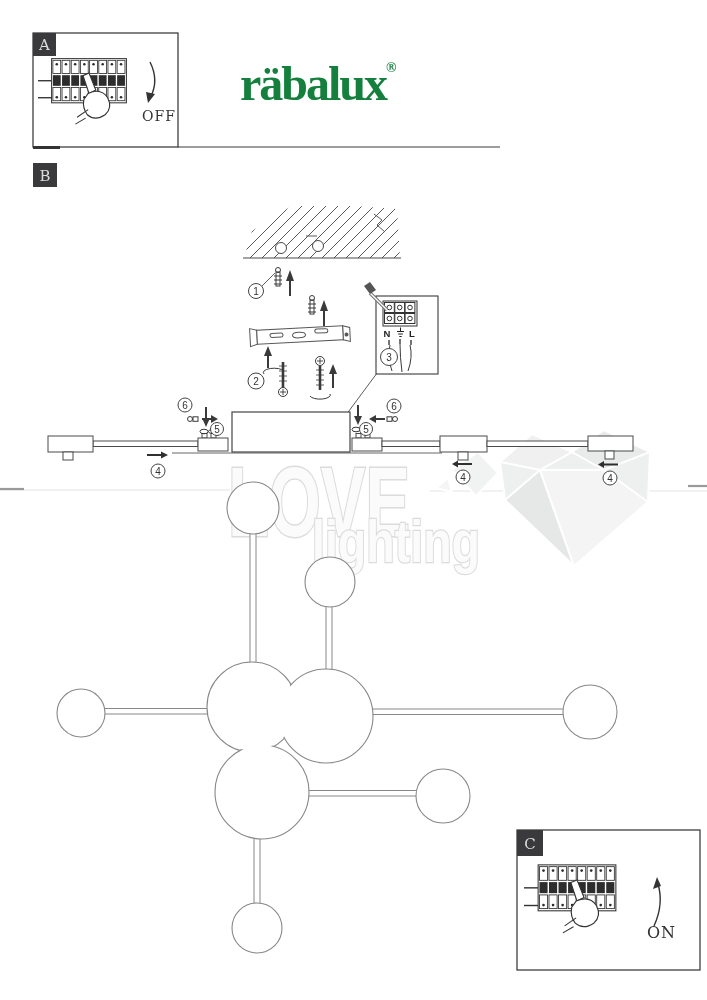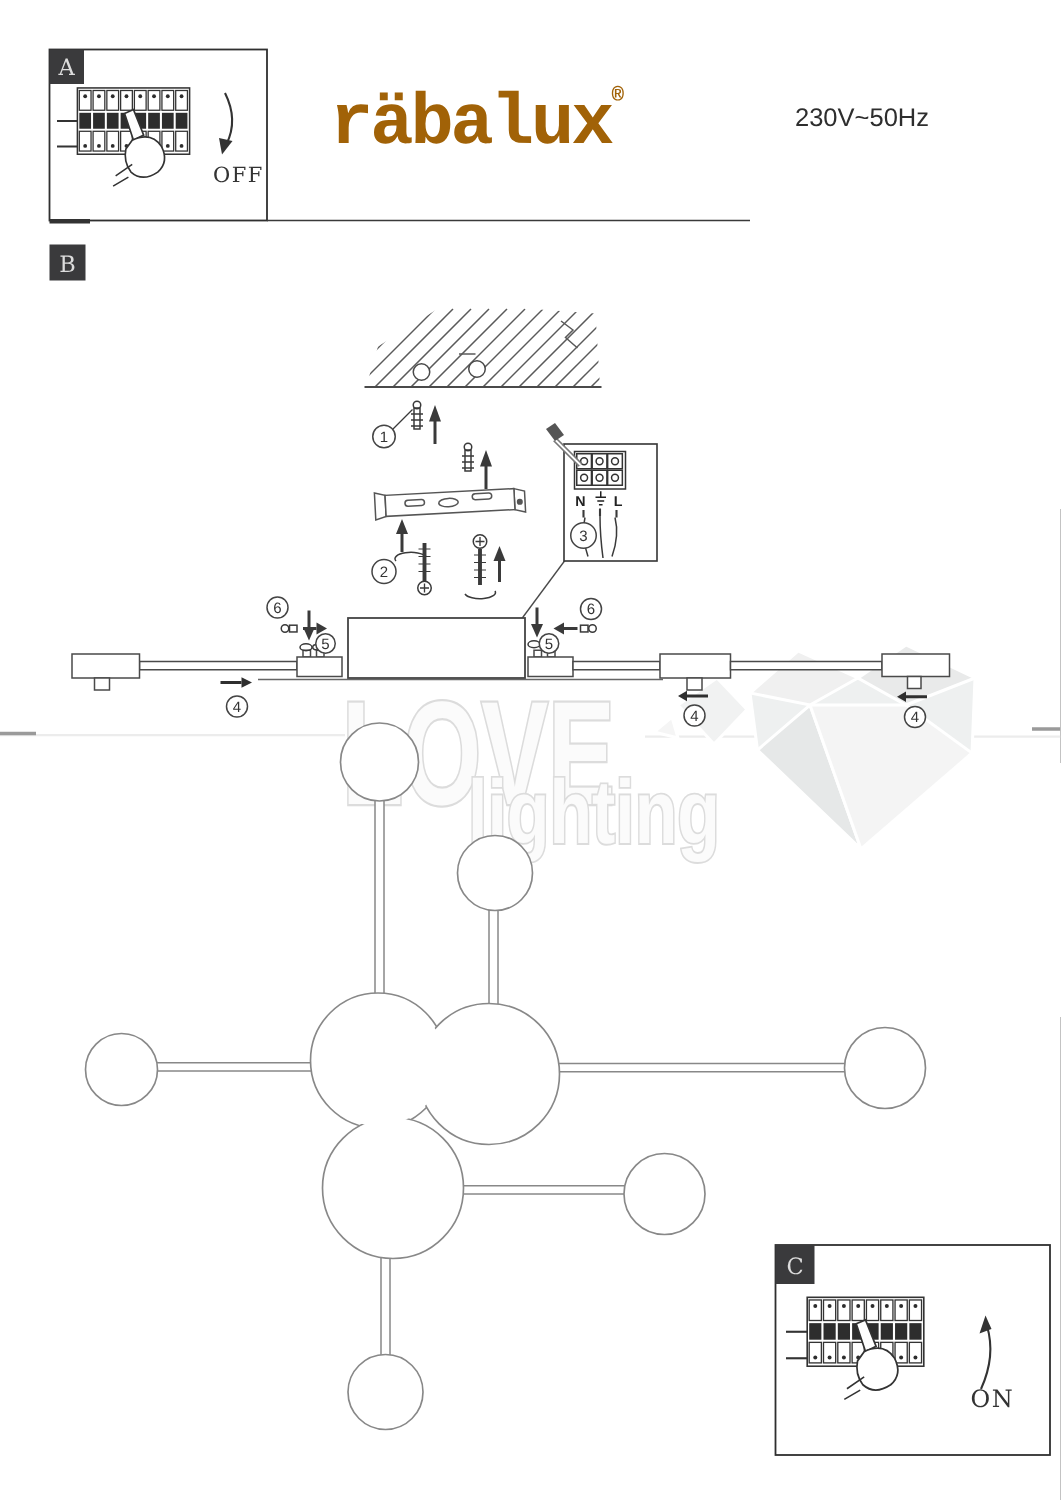--- a/index.html
+++ b/index.html
@@ -2,23 +2,23 @@
 <html><head>
 <meta charset="utf-8">
 <style>
   html,body{margin:0;padding:0;background:#888;}
   #sheet{
     position:relative;width:707px;height:1000px;background:#ffffff;
     font-family:"Liberation Sans",sans-serif;overflow:hidden;margin:0 auto;
   }
   #artwork{position:absolute;left:0;top:0;}
   .logo{
-    position:absolute;left:220px;top:56px;width:280px;height:60px;
-    font-weight:bold;font-size:48px;letter-spacing:-2px;color:#a16207;
-    font-family:Liberation Mono, monospace;
+    position:absolute;left:240px;top:56px;width:280px;height:60px;
+    font-weight:bold;font-size:48px;letter-spacing:-2px;color:#15803d;
+    font-family:Liberation Serif, serif;
   }
   .logo sup{font-size:14px;letter-spacing:0;vertical-align:28px;}
   .prodinfo{
     position:absolute;left:530px;top:66px;width:170px;
     font-size:17px;line-height:25px;color:#2e2e2e;
     font-family:"Liberation Sans",sans-serif;
   }
   .prodinfo div{white-space:nowrap;}
   svg text{user-select:none;}
 </style>
@@ -389,16 +389,15 @@
       <path d="M654,926 Q664,904 658,884" fill="none" stroke="#333" stroke-width="1.4"></path>
       <polygon points="653,889 661,886 657,877" fill="#333"></polygon>
     </g>
     <text x="647" y="938" font-family="DejaVu Serif,serif" font-size="16" letter-spacing="1" fill="#333">ON</text>
   </g>
 </svg>
 
 <div class="logo"><span>räbalux</span><sup>®</sup></div>
 
 <div class="prodinfo">
-  <div>230V~50Hz</div>
 </div>
 
 </div>
 
 </body></html>

